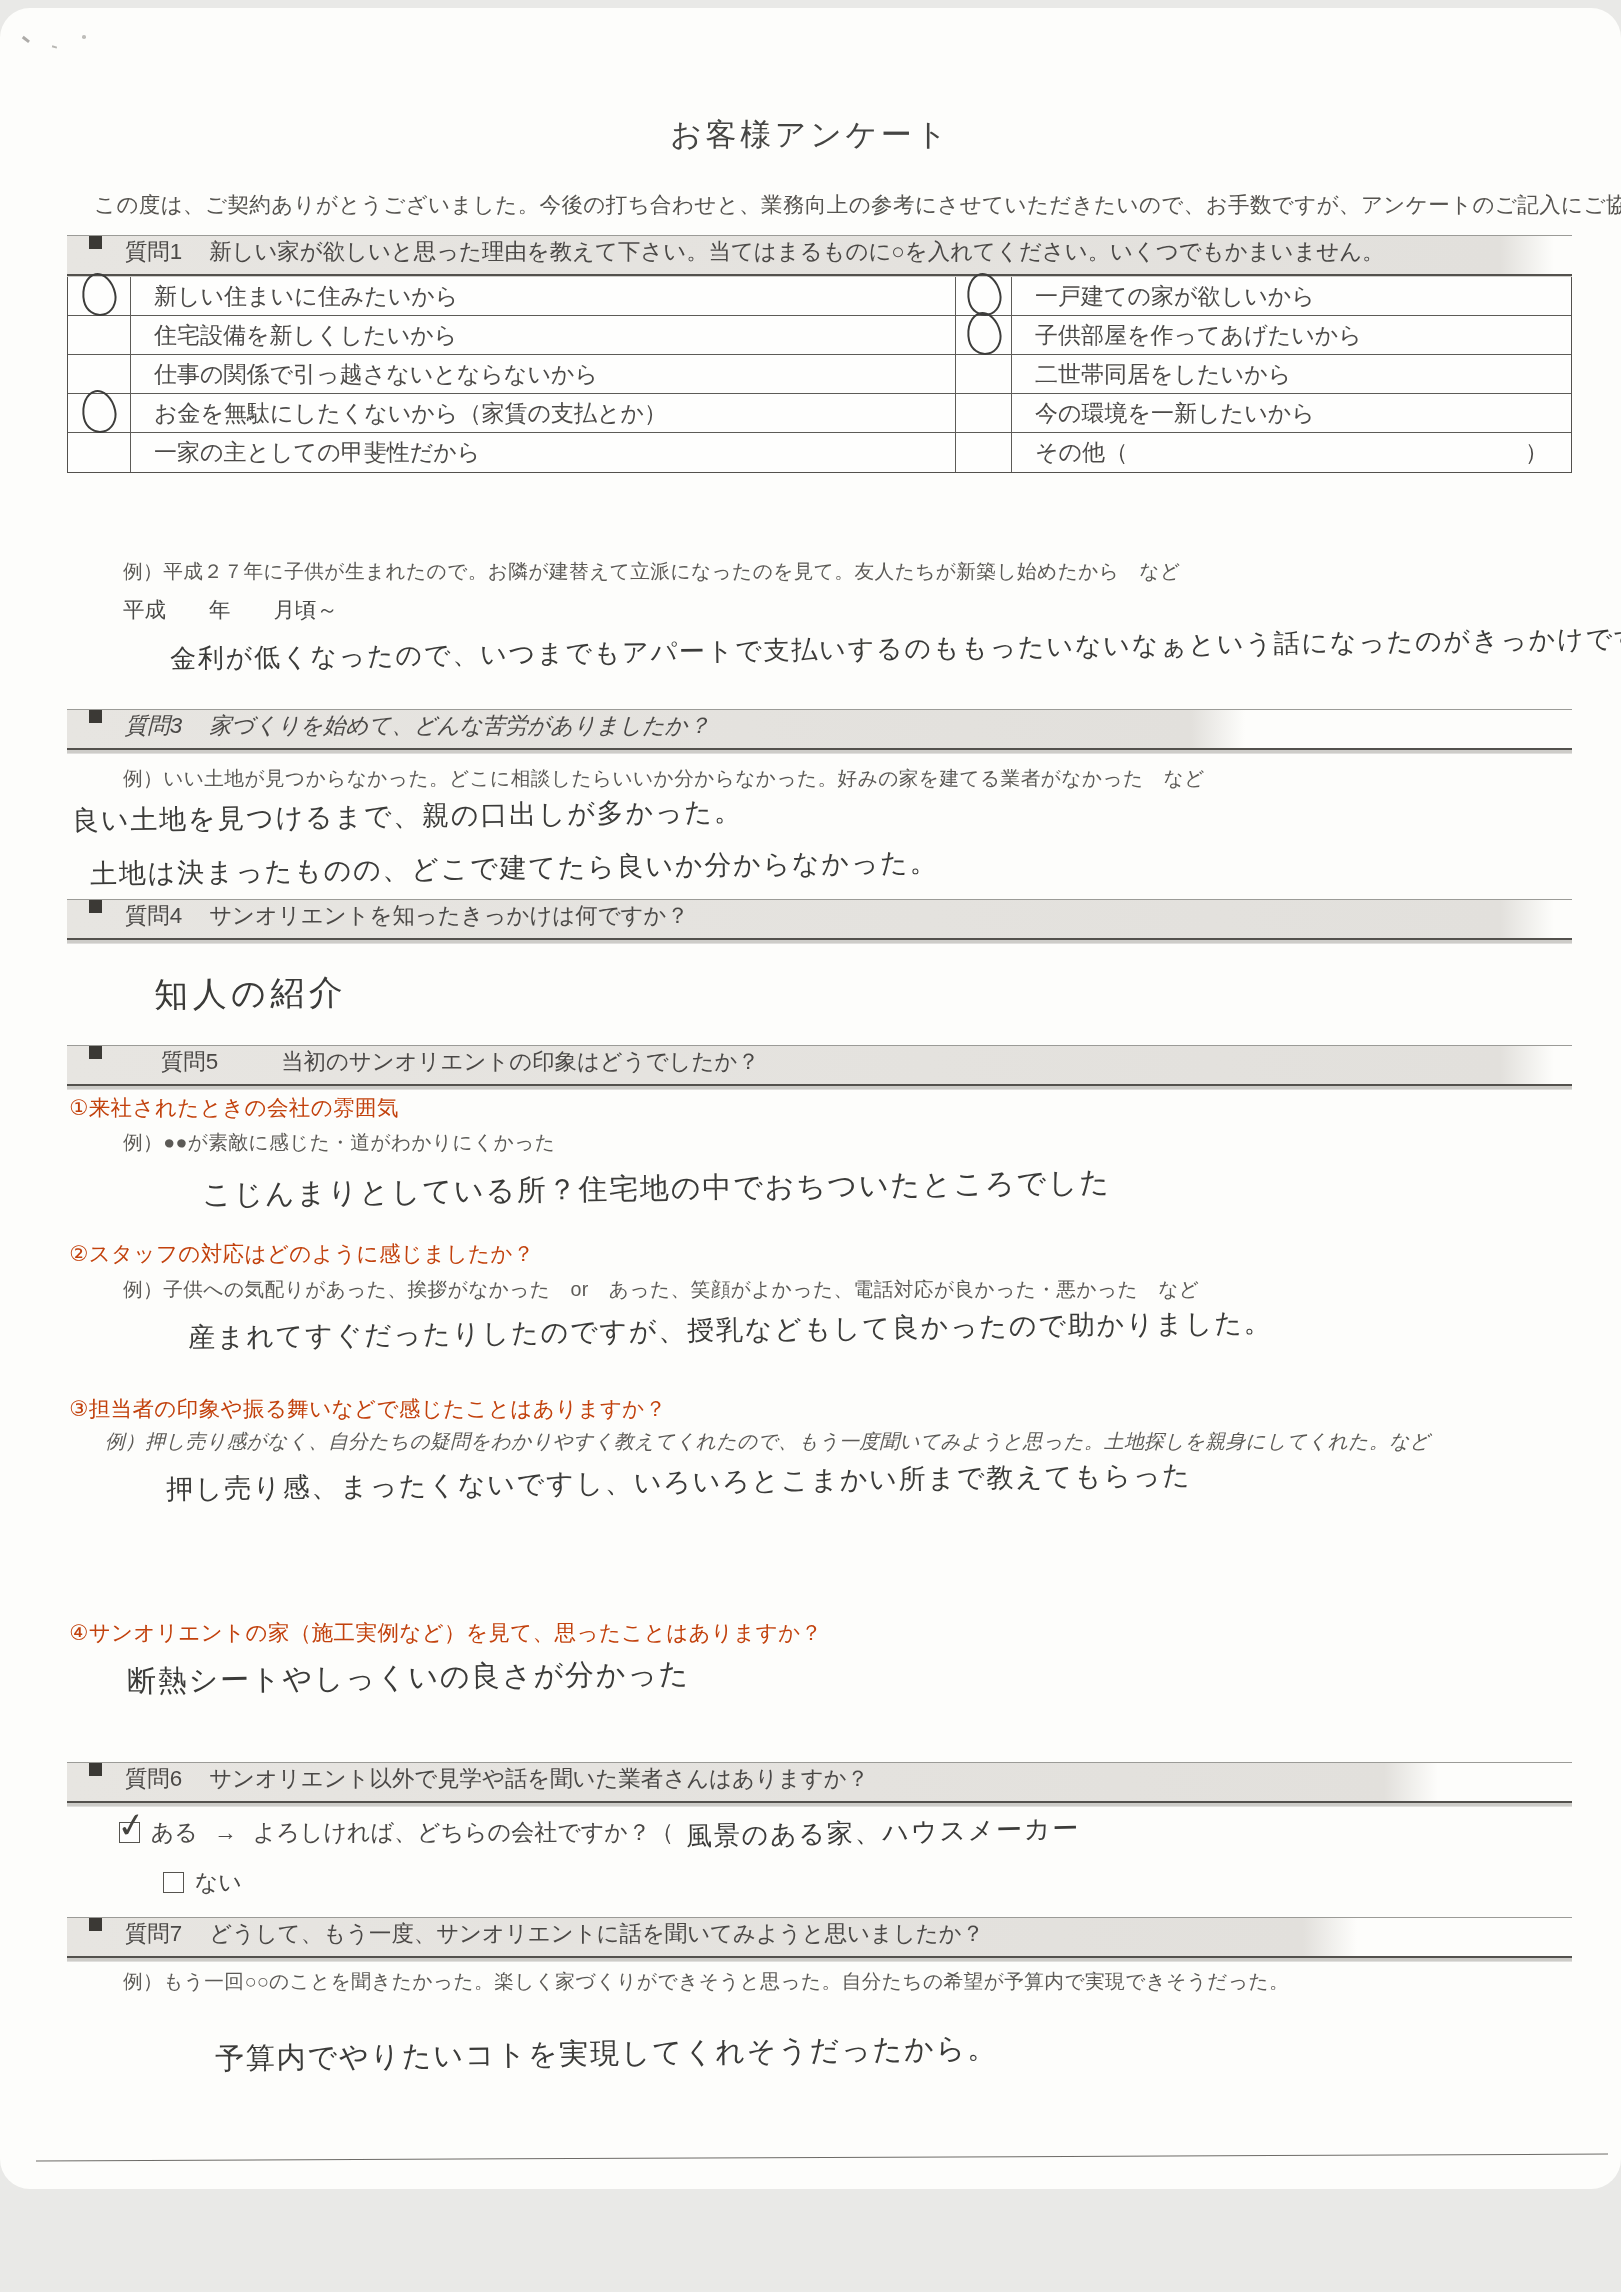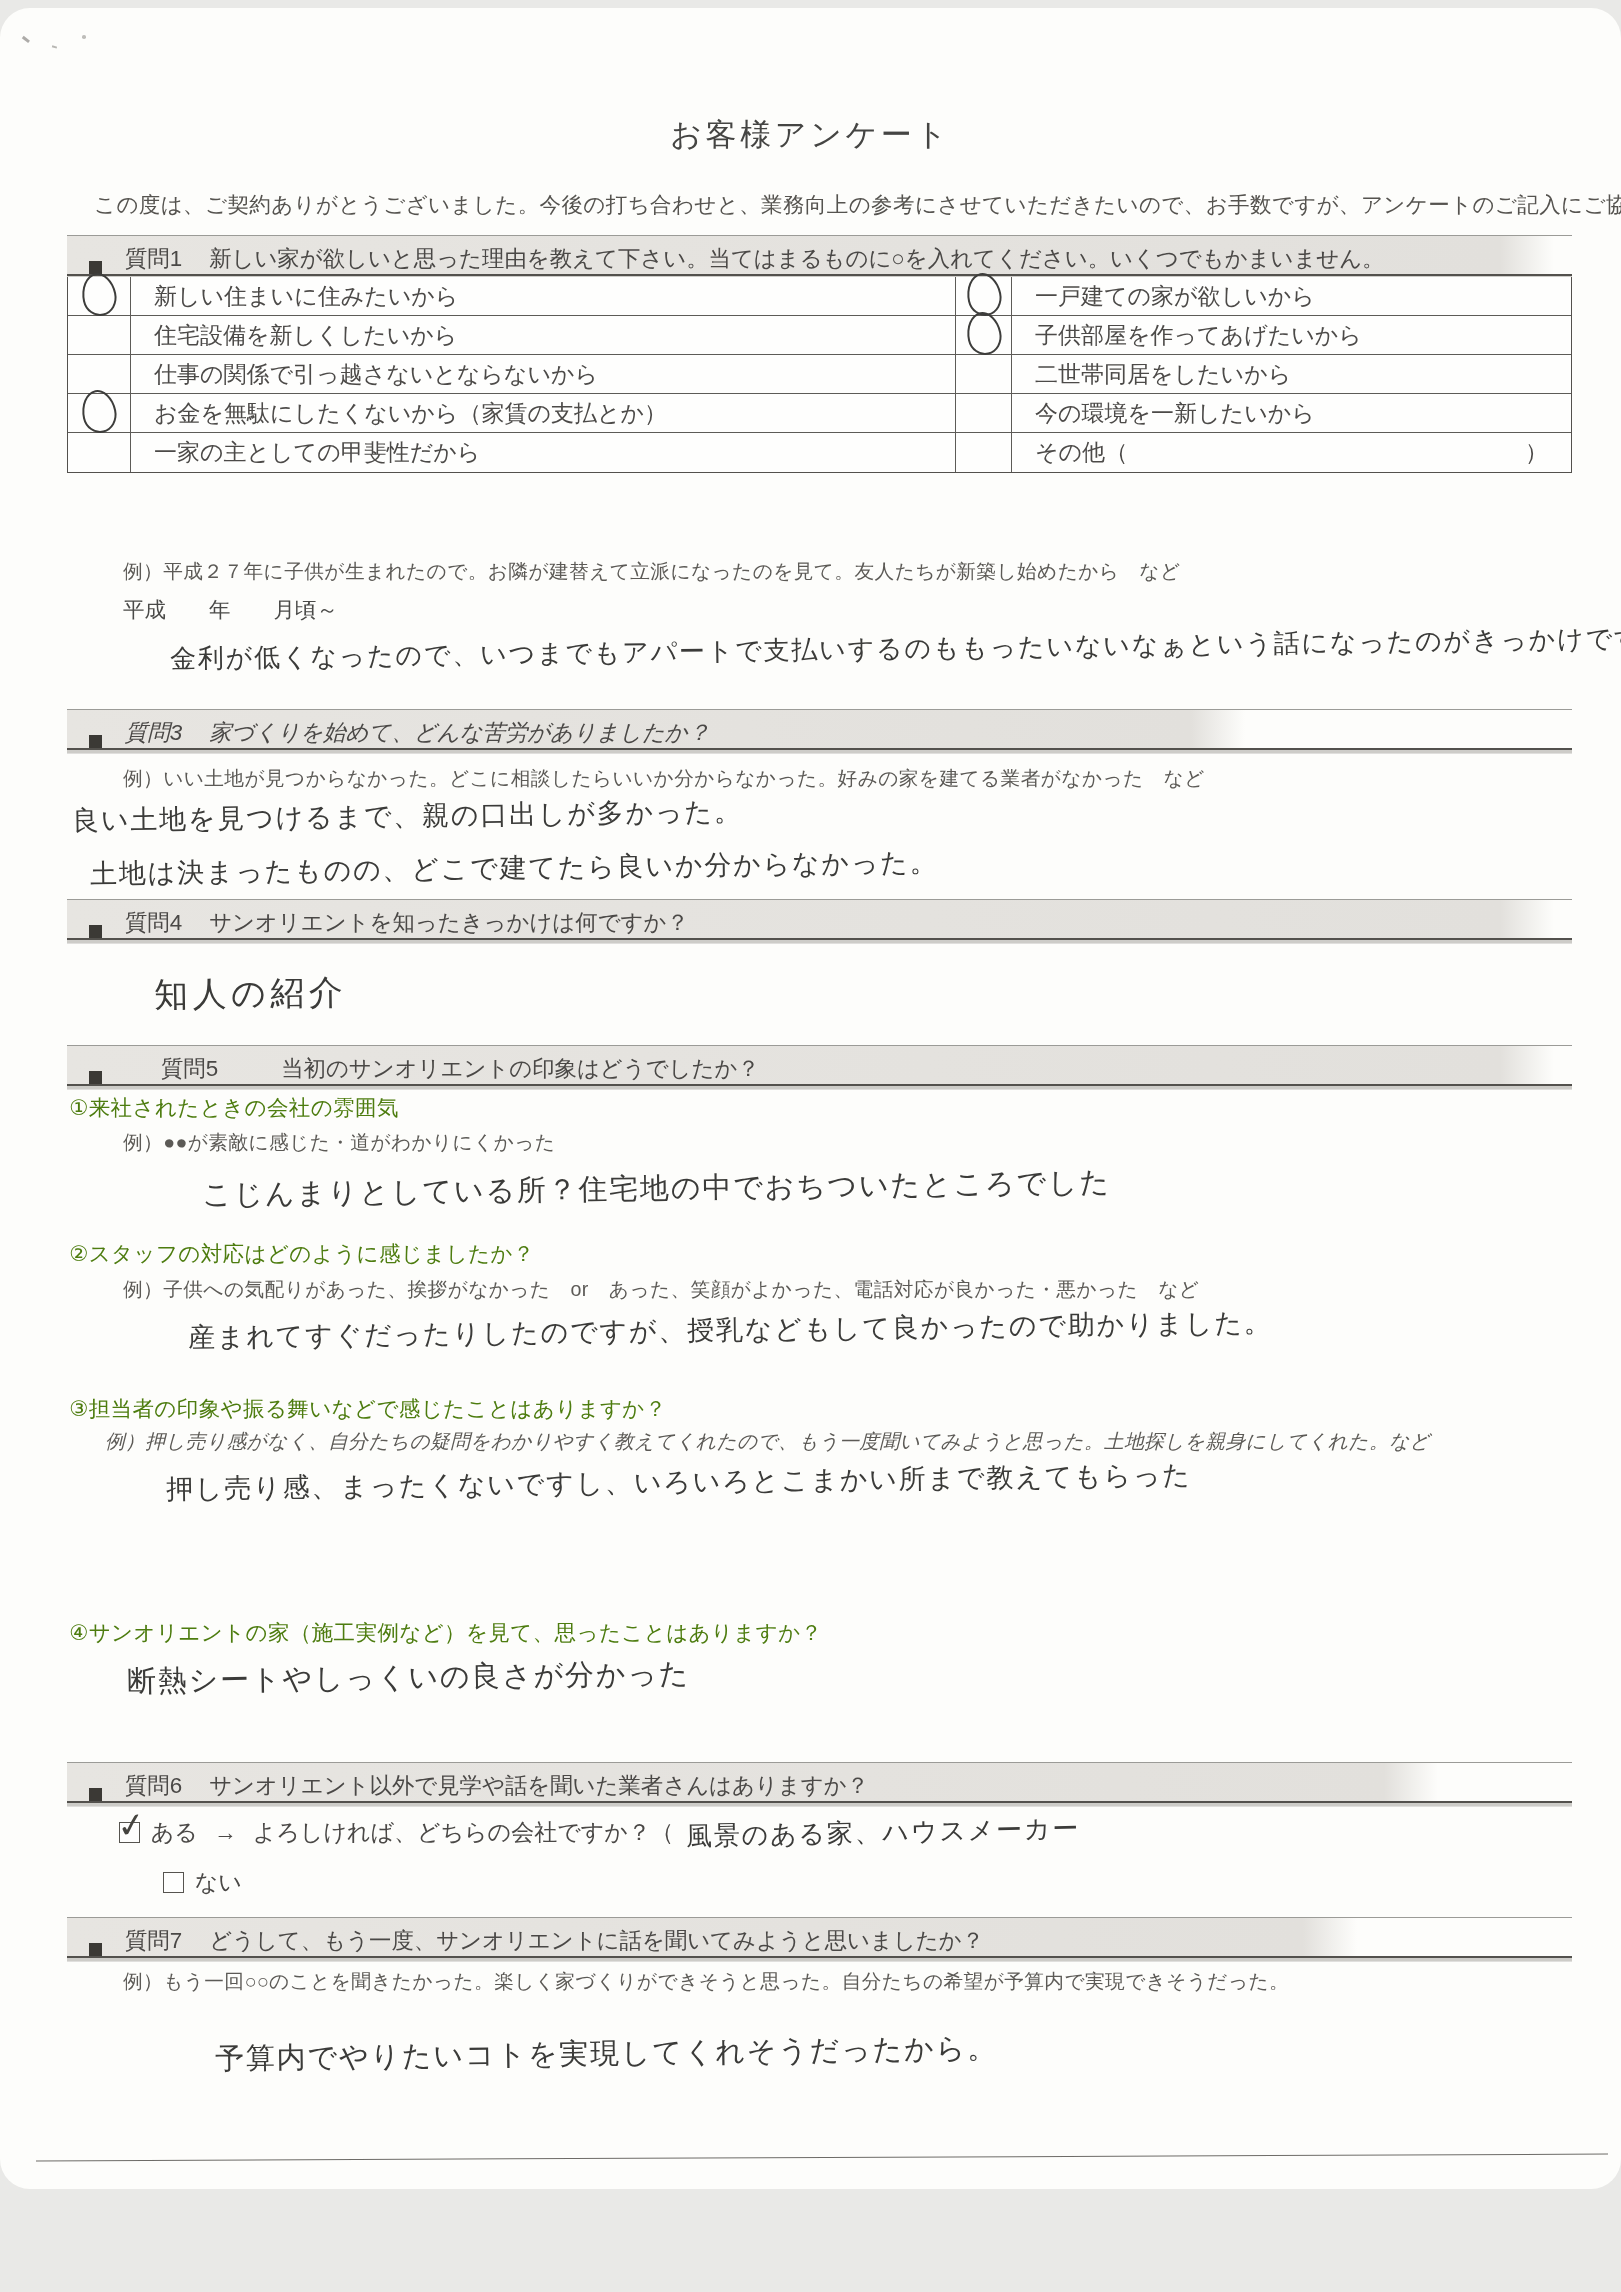--- a/index.html
+++ b/index.html
@@ -11,21 +11,21 @@
   .title{
     position:absolute;top:106px;left:50%;transform:translateX(-50%);
     font-size:31px;letter-spacing:3.6px;color:#454543;white-space:nowrap;
   }
   .intro{
     position:absolute;top:182px;left:94px;font-size:21.5px;color:#55534f;
     letter-spacing:0.4px;white-space:nowrap;
   }
   .qbar{
     position:absolute;left:67px;width:1505px;height:41px;box-sizing:border-box;
-    display:flex;align-items:flex-end;padding-left:21.5px;
+    display:flex;align-items:flex-start;padding-left:21.5px;
     border-top:0.9px solid #9b9b97;border-bottom:2.7px solid #53514d;
     box-shadow:0 3.6px 0 rgba(125,123,119,.38);
     background:linear-gradient(to right,#e7e5e1 0,#e2e0dc var(--gw),rgba(253,253,251,0) calc(var(--gw) + 54px));
     font-size:22.4px;color:#4a4846;white-space:nowrap;
   }
   .bullet{width:13.4px;height:13.4px;background:#3b3935;margin-right:23px;flex:none;}
   .qlabel{margin-right:27px;}
   .q1table{
     position:absolute;left:67px;top:269px;width:1505px;box-sizing:border-box;
     border:1.8px solid #53514d;border-top:none;
@@ -41,21 +41,21 @@
   .nb{border-bottom:none;}
   .other{justify-content:space-between;padding-right:23px;}
   .circle{
     width:30px;height:39px;margin-top:-3.6px;flex:none;
     border:2.7px solid #3d3d3b;
     border-radius:52% 48% 50% 50% / 58% 55% 45% 42%;
     transform:rotate(-12deg);
   }
   .example{position:absolute;font-size:19.7px;color:#5c5a56;letter-spacing:0.4px;white-space:nowrap;}
   .plain{position:absolute;font-size:21.5px;color:#4a4a48;white-space:nowrap;}
-  .sub{position:absolute;font-size:21.5px;color:#4d7c0f;white-space:nowrap;letter-spacing:0.4px;}
+  .sub{position:absolute;font-size:21.5px;color:#c2410c;white-space:nowrap;letter-spacing:0.4px;}
   .hw{
     position:absolute;font-size:27px;color:#3b3b39;letter-spacing:1.8px;
     white-space:nowrap;transform:rotate(-0.8deg);
   }
   .hw-big{font-size:34px;letter-spacing:4.5px;}
   .hw-mid{font-size:29px;}
   .q6line{position:absolute;left:119px;display:flex;align-items:center;font-size:23px;color:#4a4846;white-space:nowrap;}
   .checkbox{width:19px;height:19px;border:1.8px solid #56544f;position:relative;margin-right:10.7px;flex:none;background:#fefefd;}
   .checkmark{position:absolute;left:-2.7px;top:-18px;font-size:34px;color:#45443f;font-weight:bold;transform:rotate(-8deg);}
   .hw-inline{font-size:26px;color:#3b3b39;letter-spacing:1.8px;margin-left:12.5px;transform:rotate(-1.2deg);}

